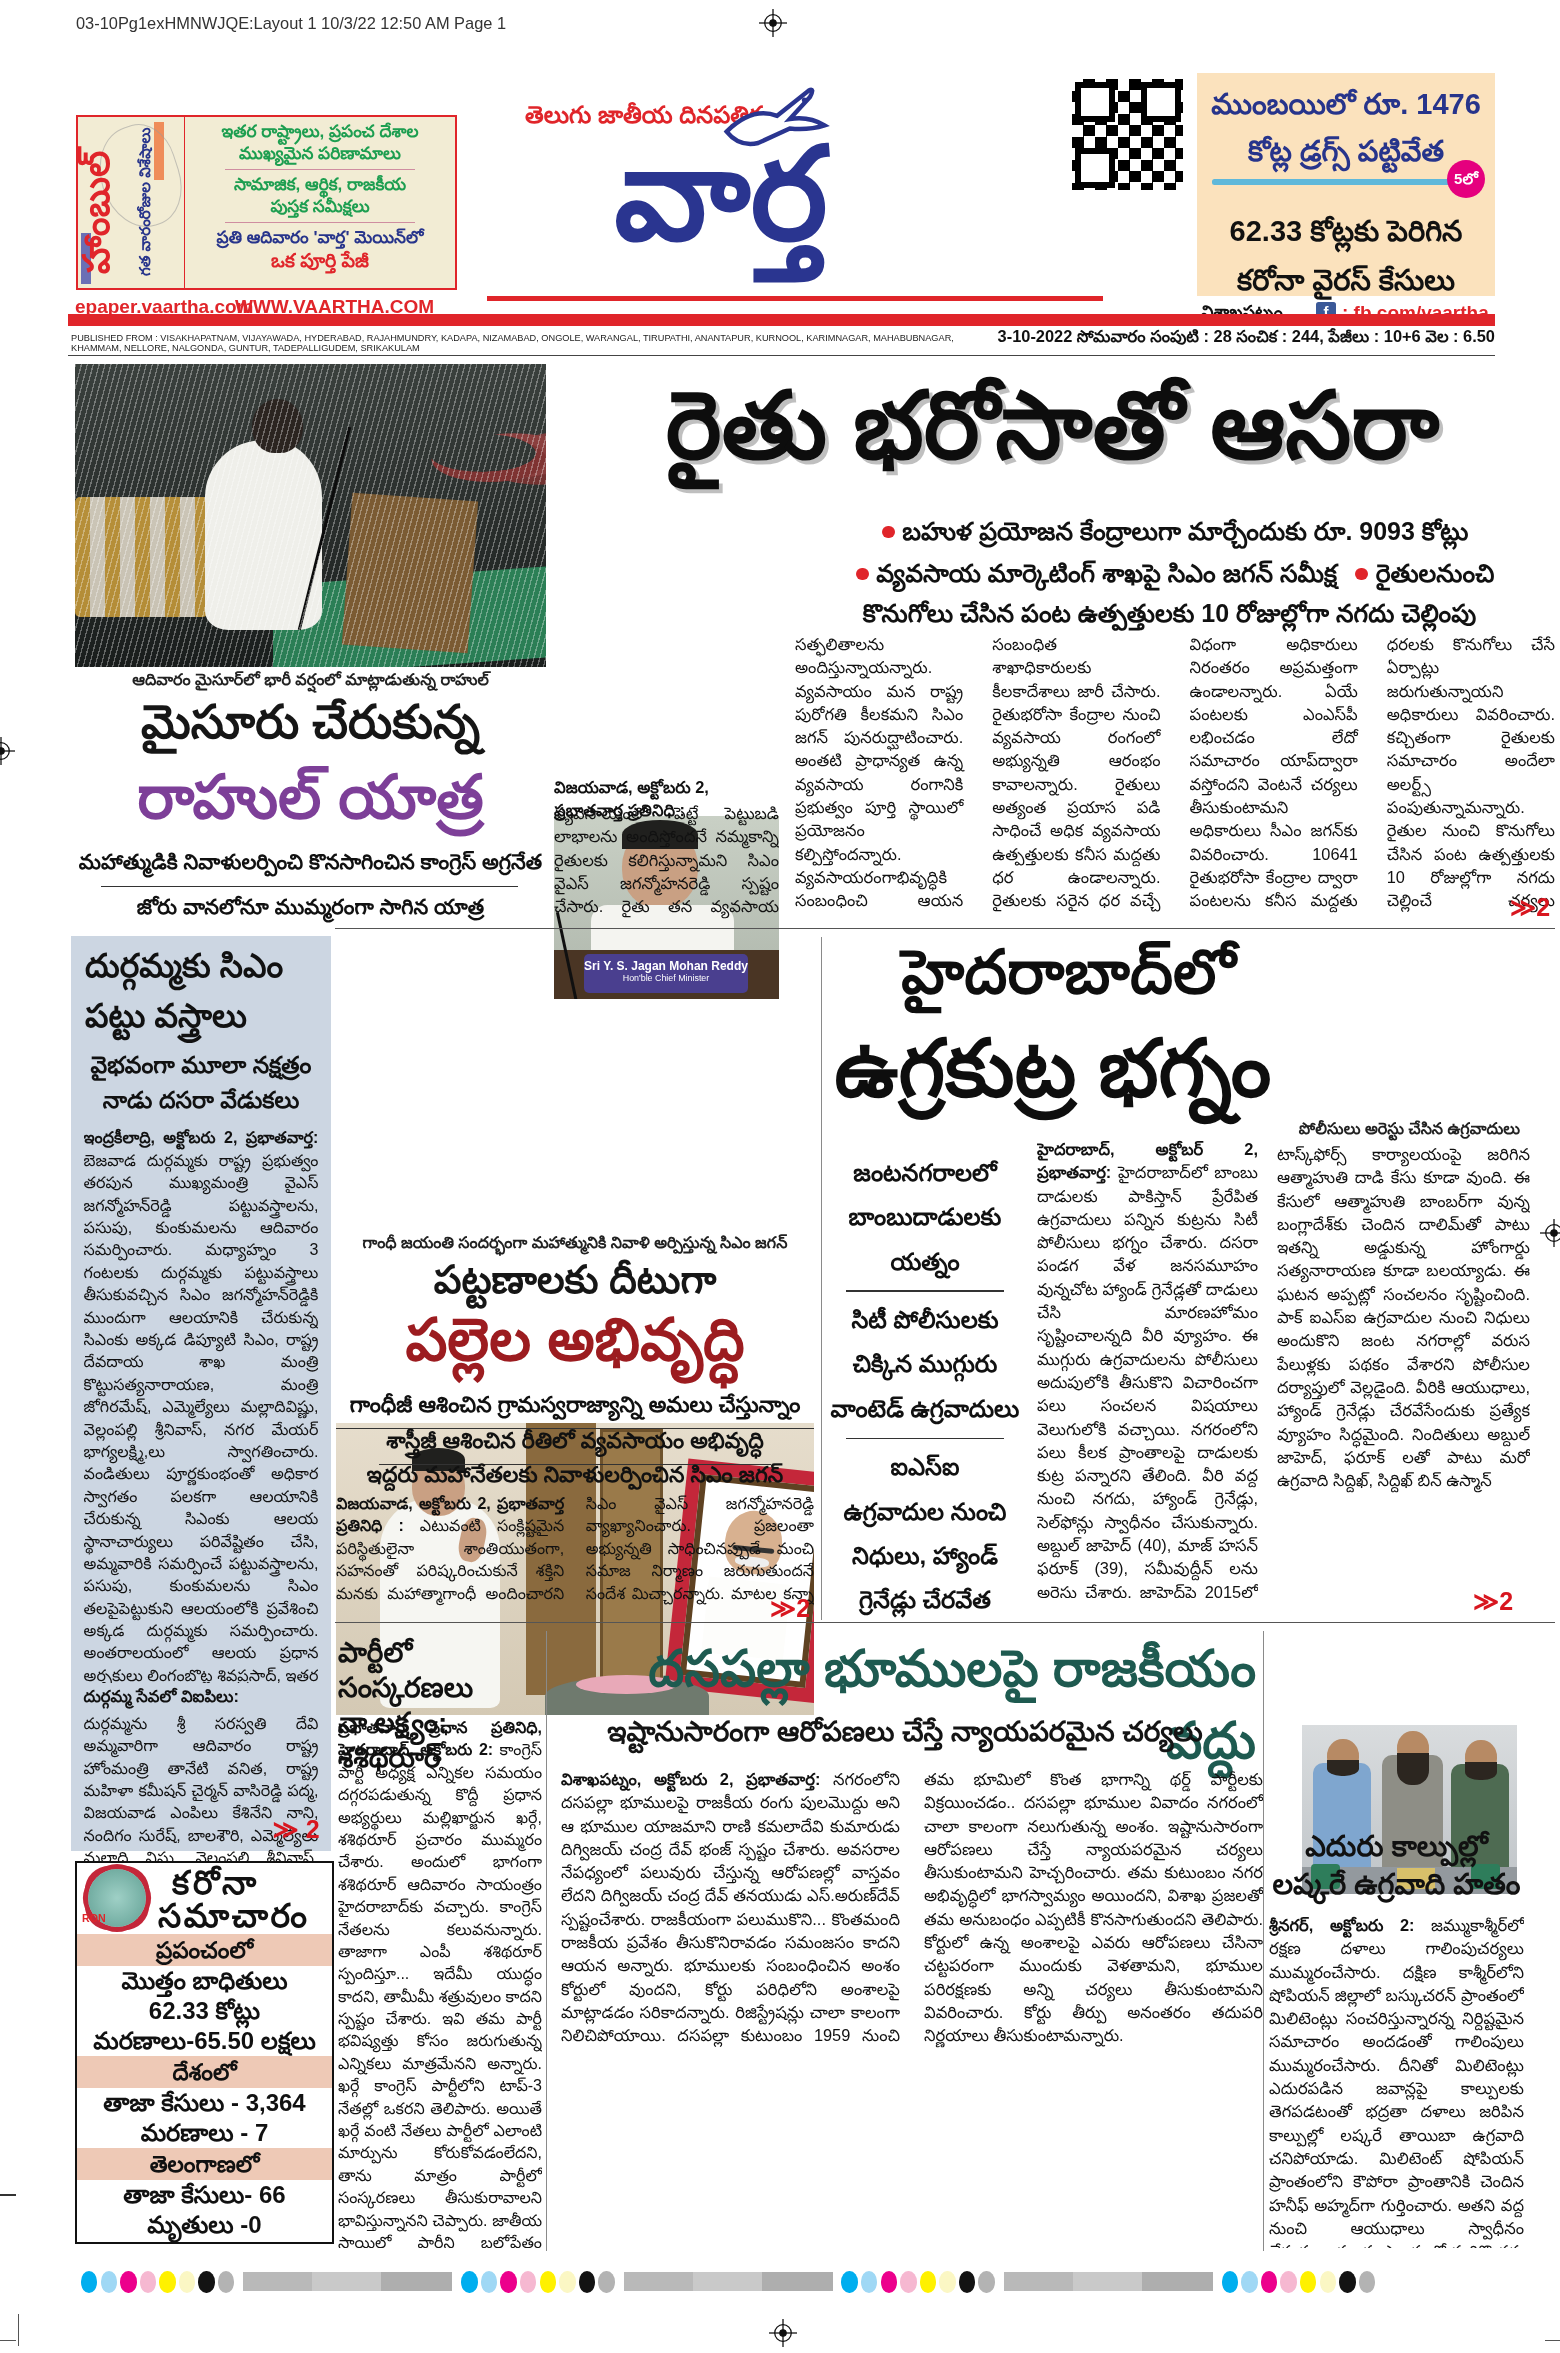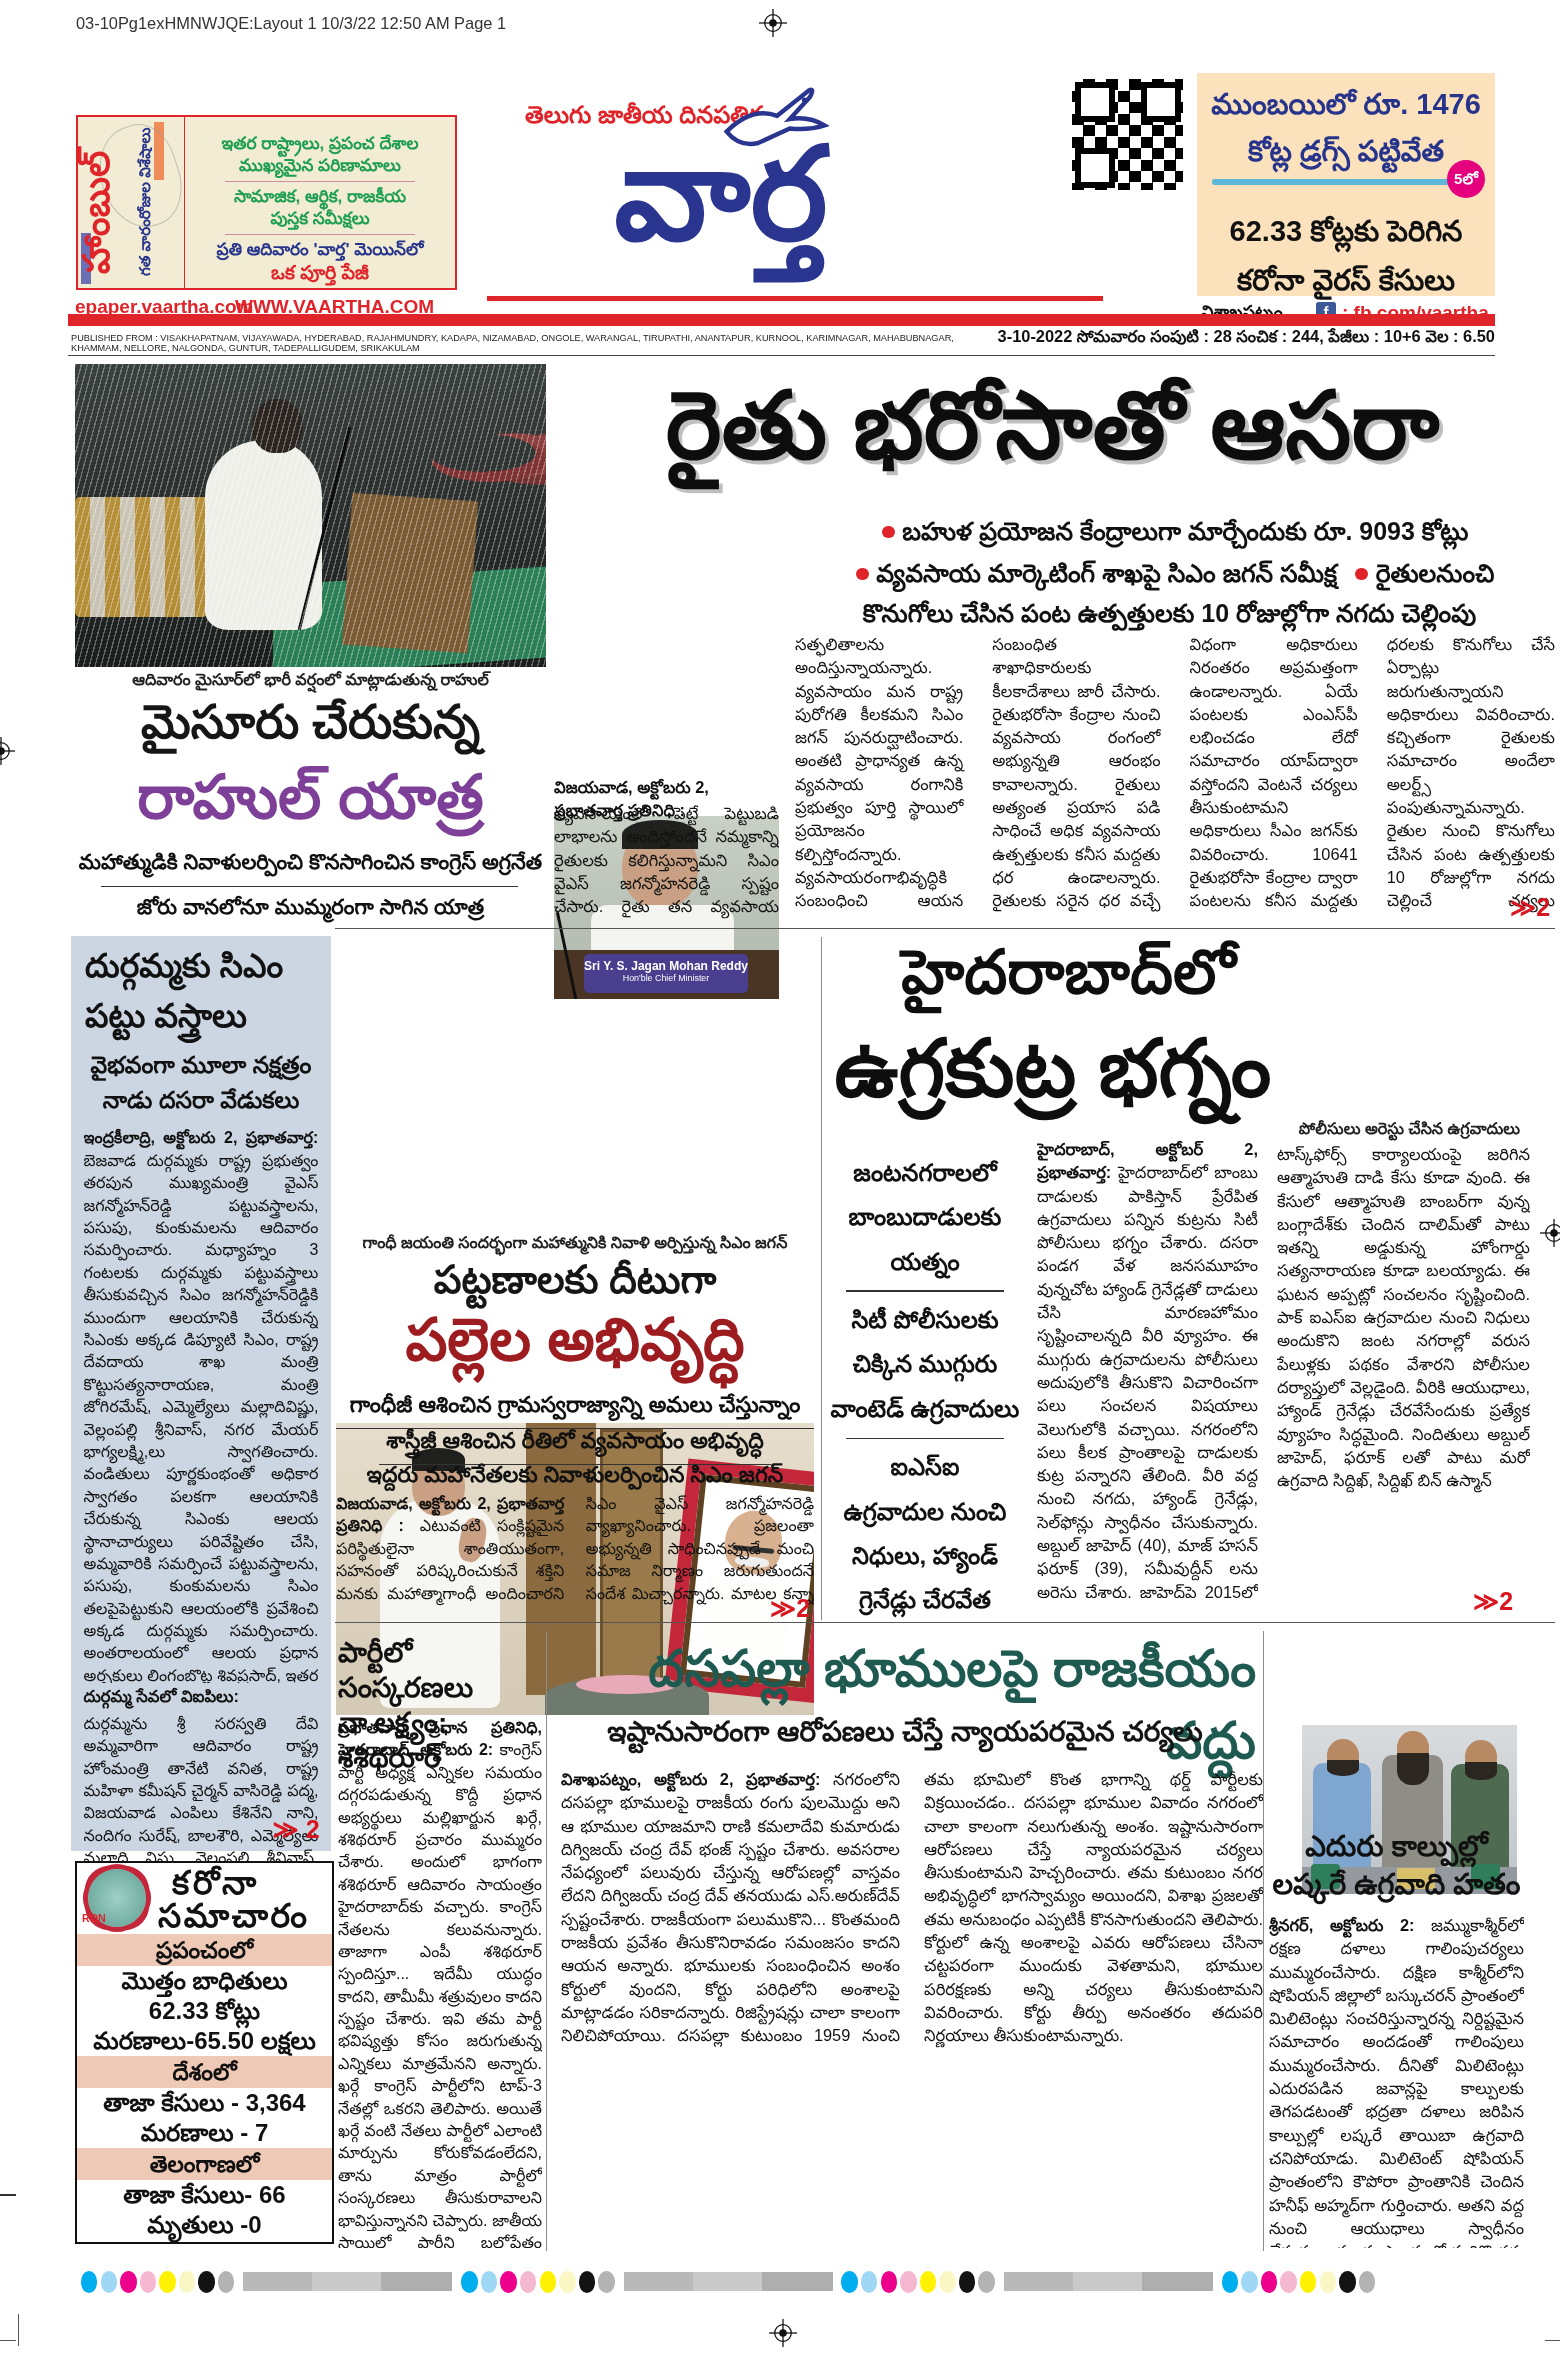--- a/index.html
+++ b/index.html
@@ -44,21 +44,21 @@
   </div>
 
   <div class="abs" style="left:76px;top:115px;width:377px;height:171px;border:2.5px solid #e0252a;background:#f2ecd4;">
     <div class="abs" style="left:0;top:0;width:106px;height:100%;border-right:1.9px solid #e0252a;">
       <div class="abs" style="left:76px;top:5px;width:10px;height:58px;background:#ef8d5a;"></div>
       <div class="abs" style="left:2.5px;bottom:3.8px;width:10px;height:51px;background:#6b6fb5;"></div>
       <div class="abs" style="left:23px;top:7.6px;width:76px;height:101px;border:1.9px solid #9a9a9a;border-radius:50% 40% 45% 50%;transform:rotate(-18deg);opacity:.55;"></div>
       <div class="abs b" style="left:-2.5px;top:157px;font-size:37px;color:#e0252a;transform:rotate(-90deg);transform-origin:left top;white-space:nowrap;">హాంబుల్</div>
       <div class="abs b" style="left:58px;top:159px;font-size:15px;color:#27348b;transform:rotate(-90deg);transform-origin:left top;white-space:nowrap;">గత వారంరోజుల విశేషాలు</div>
     </div>
-    <div class="abs ctr" style="left:109px;top:3.8px;width:266px;margin-top:12px;">
+    <div class="abs ctr" style="left:109px;top:3.8px;width:266px;">
       <div class="b" style="font-size:17px;color:#1d9e50;line-height:1.3;">ఇతర రాష్ట్రాలు, ప్రపంచ దేశాల</div>
       <div class="b" style="font-size:17px;color:#1d9e50;line-height:1.3;">ముఖ్యమైన పరిణామాలు</div>
       <div style="height:1.3px;background:#cf8da0;margin:3.8px 38px;"></div>
       <div class="b" style="font-size:17px;color:#1d9e50;line-height:1.3;">సామాజిక, ఆర్థిక, రాజకీయ</div>
       <div class="b" style="font-size:17px;color:#1d9e50;line-height:1.3;">పుస్తక సమీక్షలు</div>
       <div style="height:1.3px;background:#cf8da0;margin:3.8px 38px;"></div>
       <div class="b" style="font-size:17px;color:#27348b;line-height:1.3;">ప్రతి ఆదివారం 'వార్త' మెయిన్‌లో</div>
       <div class="b" style="font-size:19px;color:#e0252a;line-height:1.25;">ఒక పూర్తి పేజీ</div>
     </div>
   </div>

